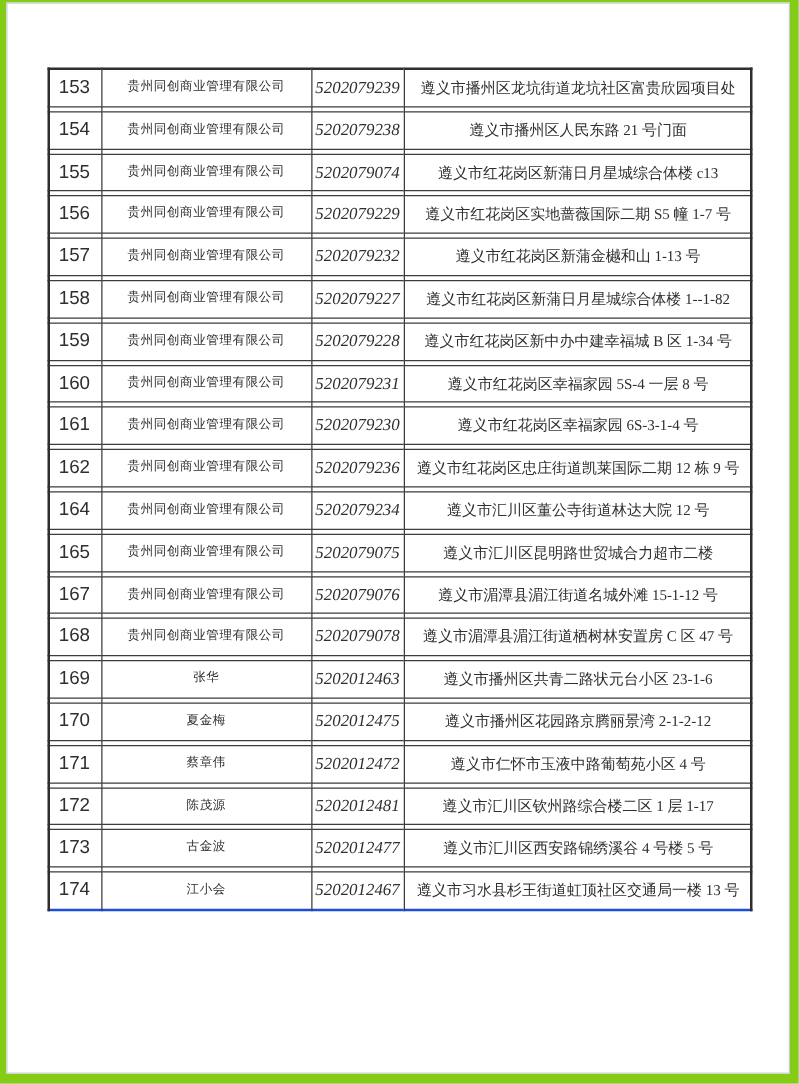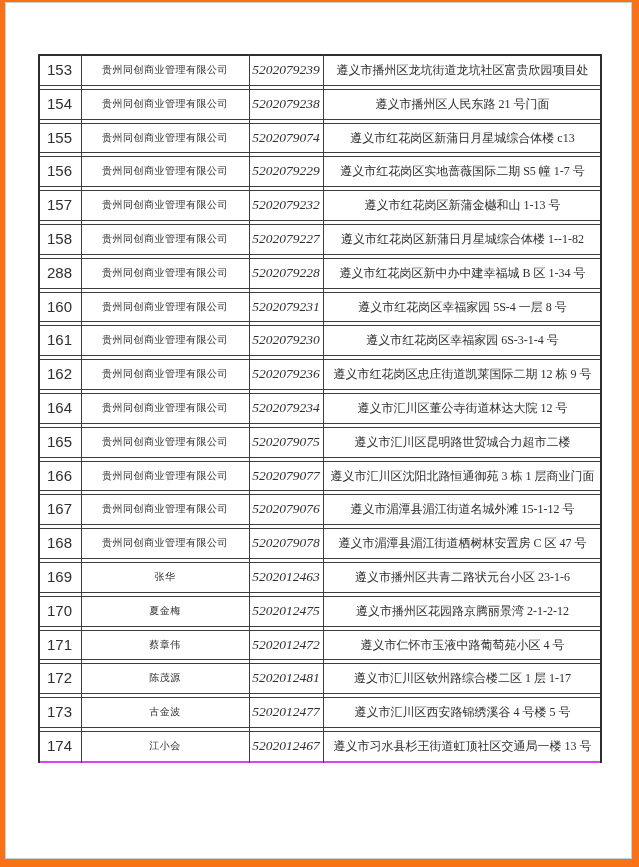--- a/index.html
+++ b/index.html
@@ -8,21 +8,21 @@
     width: 639px;
     height: 867px;
     background: #e3e8e6;
     font-family: "Liberation Serif", "DejaVu Serif", serif;
     overflow: hidden;
   }
   .canvas {
     position: relative;
     width: 639px;
     height: 867px;
-    background: #f97316;
+    background: #84cc16;
   }
   .paper {
     position: absolute;
     left: 5px;
     top: 2px;
     width: 627px;
     height: 857px;
     background: #ffffff;
     border: 1px solid #c8d1ce;
     box-sizing: border-box;
@@ -46,21 +46,21 @@
     text-align: center;
     vertical-align: middle;
     white-space: nowrap;
     overflow: hidden;
     border-top: 1px solid #3d3d3d;
     border-bottom: 1px solid #3d3d3d;
     box-sizing: border-box;
     color: #2f2f2f;
   }
   table.reg tr:first-child td { border-top: 2px solid #2e2e2e; }
-  table.reg tr:last-child td { border-bottom: 2px solid #d946ef; margin-top: 44px; }
+  table.reg tr:last-child td { border-bottom: 2px solid #1d4ed8; margin-top: 44px; }
   td.col-index {
     width: 43px;
     font-family: "Liberation Sans", "DejaVu Sans", sans-serif;
     font-size: 15px;
     color: #212121;
   }
   td.col-name {
     width: 168px;
     font-size: 10px;
     letter-spacing: 0.5px;
@@ -129,21 +129,21 @@
               <td class="col-id">5202079232</td>
               <td class="col-address">遵义市红花岗区新蒲金樾和山 1-13 号</td>
             </tr>
             <tr>
               <td class="col-index">158</td>
               <td class="col-name">贵州同创商业管理有限公司</td>
               <td class="col-id">5202079227</td>
               <td class="col-address">遵义市红花岗区新蒲日月星城综合体楼 1--1-82</td>
             </tr>
             <tr>
-              <td class="col-index">288</td>
+              <td class="col-index">159</td>
               <td class="col-name">贵州同创商业管理有限公司</td>
               <td class="col-id">5202079228</td>
               <td class="col-address">遵义市红花岗区新中办中建幸福城 B 区 1-34 号</td>
             </tr>
             <tr>
               <td class="col-index">160</td>
               <td class="col-name">贵州同创商业管理有限公司</td>
               <td class="col-id">5202079231</td>
               <td class="col-address">遵义市红花岗区幸福家园 5S-4 一层 8 号</td>
             </tr>
@@ -163,26 +163,20 @@
               <td class="col-index">164</td>
               <td class="col-name">贵州同创商业管理有限公司</td>
               <td class="col-id">5202079234</td>
               <td class="col-address">遵义市汇川区董公寺街道林达大院 12 号</td>
             </tr>
             <tr>
               <td class="col-index">165</td>
               <td class="col-name">贵州同创商业管理有限公司</td>
               <td class="col-id">5202079075</td>
               <td class="col-address">遵义市汇川区昆明路世贸城合力超市二楼</td>
-            </tr>
-            <tr>
-              <td class="col-index">166</td>
-              <td class="col-name">贵州同创商业管理有限公司</td>
-              <td class="col-id">5202079077</td>
-              <td class="col-address">遵义市汇川区沈阳北路恒通御苑 3 栋 1 层商业门面</td>
             </tr>
             <tr>
               <td class="col-index">167</td>
               <td class="col-name">贵州同创商业管理有限公司</td>
               <td class="col-id">5202079076</td>
               <td class="col-address">遵义市湄潭县湄江街道名城外滩 15-1-12 号</td>
             </tr>
             <tr>
               <td class="col-index">168</td>
               <td class="col-name">贵州同创商业管理有限公司</td>

